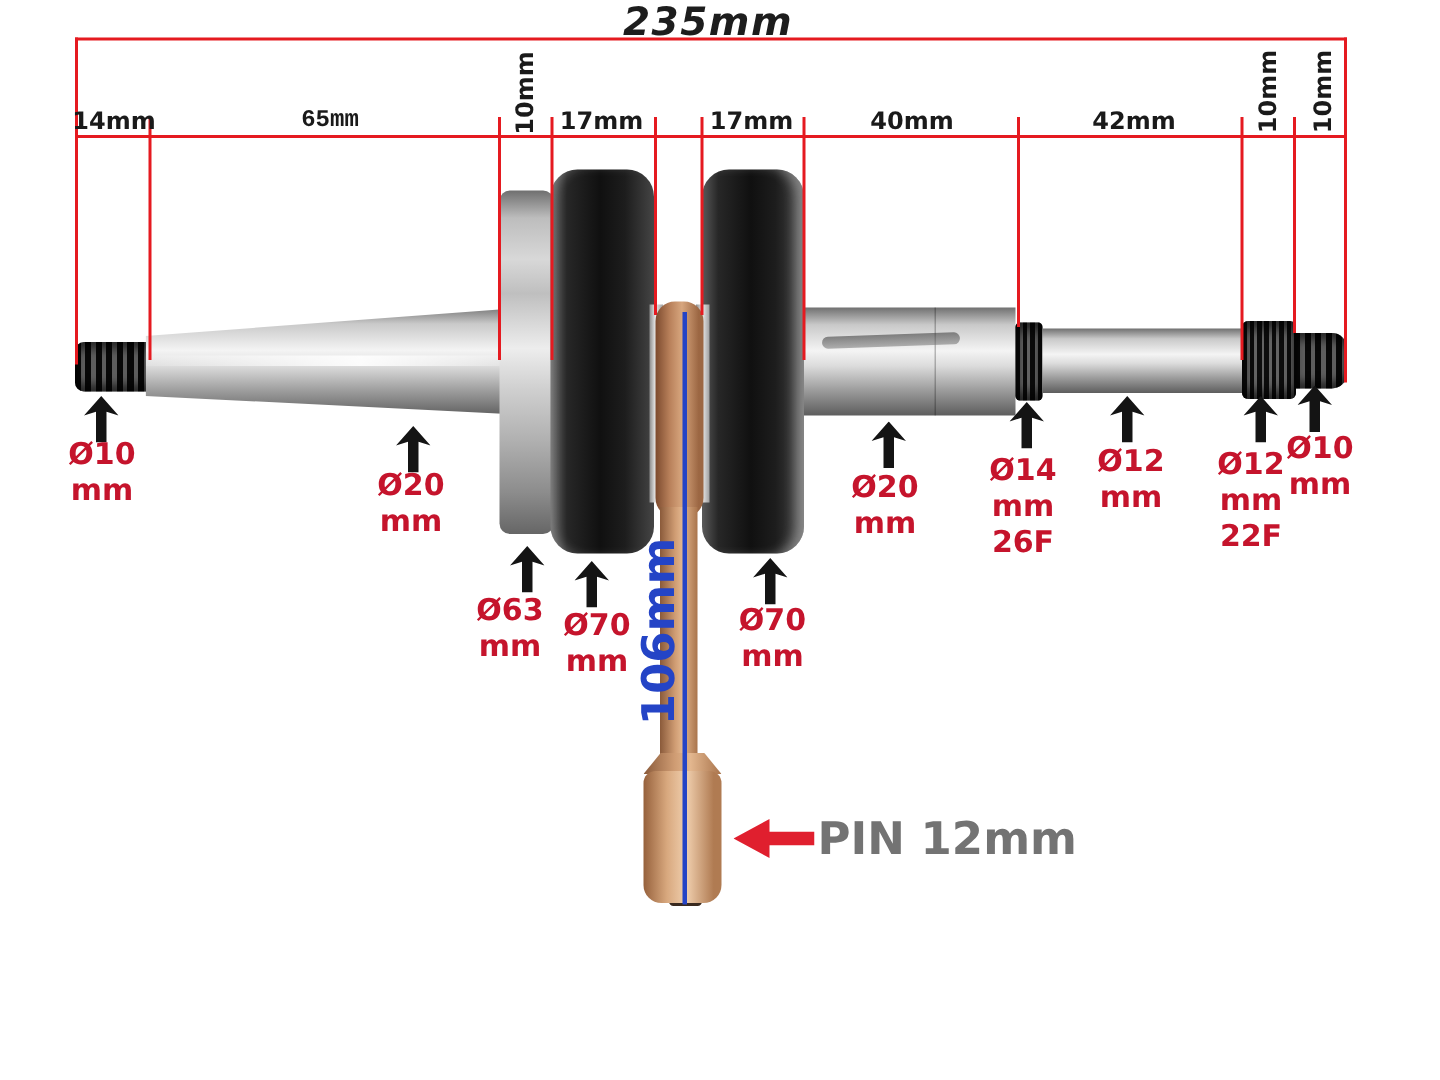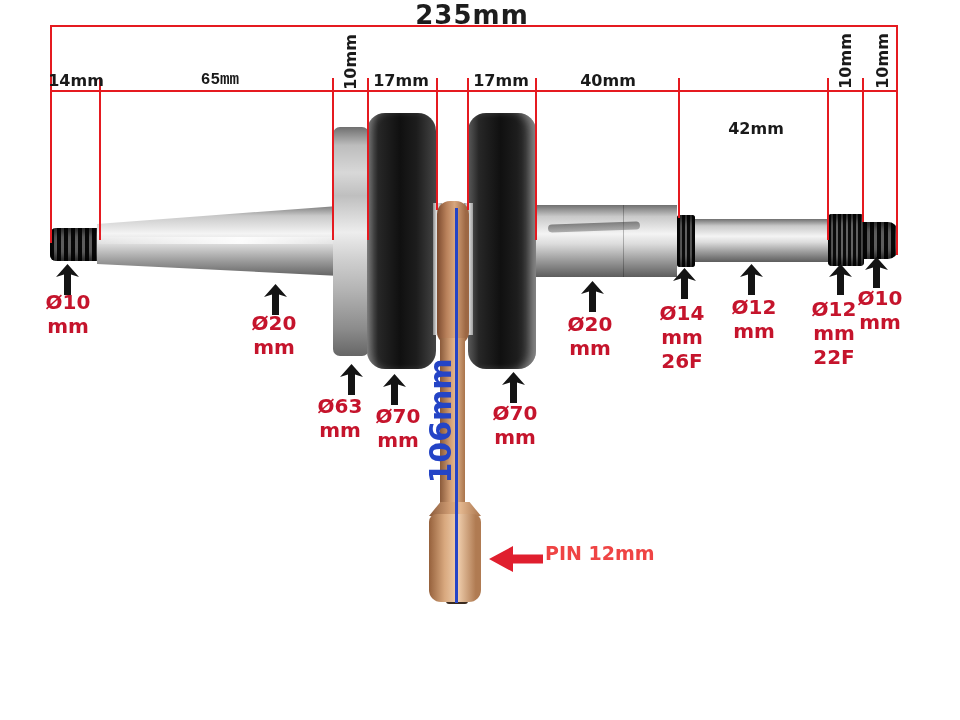--- a/index.html
+++ b/index.html
@@ -4,21 +4,21 @@
 <style>
   html,body{margin:0;padding:0;background:#fff;}
   .stage{position:relative;width:960px;height:720px;background:#ffffff;overflow:hidden;
          font-family:"DejaVu Sans","Liberation Sans",sans-serif;}
 
   
   .hline{position:absolute;height:2px;background:#e51a20;z-index:40;}
   .tick{position:absolute;width:2px;background:#e51a20;z-index:40;}
 
   .title-label{position:absolute;transform:translateX(-50%);font-size:26px;font-weight:700;
-               color:#1d1d1d;white-space:nowrap;z-index:50;letter-spacing:1px;}
+               color:#1d1d1d;white-space:nowrap;z-index:50;letter-spacing:1px;font-style:italic;}
   .seg-label{position:absolute;transform:translateX(-50%);font-size:16px;font-weight:700;
              color:#1a1a1a;white-space:nowrap;z-index:50;}
   .seg-label.rot{transform:translate(-50%,-50%) rotate(-90deg);}
 
   
   .part{position:absolute;z-index:10;}
   .metal{background:linear-gradient(180deg,#707070 0%,#c9c9c9 16%,#f4f4f4 40%,#dcdcdc 54%,#9e9e9e 76%,#5d5d5d 100%);}
   .thread{background:repeating-linear-gradient(90deg,#080808 0 4px,#5d5d5d 4px 7px);
           box-shadow:inset 0 5px 6px rgba(0,0,0,.55), inset 0 -5px 6px rgba(0,0,0,.55);}
   .teeth{background:repeating-linear-gradient(90deg,#0c0c0c 0 3px,#636363 3px 5px);
@@ -37,21 +37,21 @@
   .keyway{position:absolute;border-radius:4px;background:linear-gradient(180deg,#333,#777);
           opacity:.55;transform:rotate(-2deg);}
 
   
   .callout-arrow{position:absolute;z-index:60;}
   .dia-label{position:absolute;transform:translateX(-50%);text-align:center;font-size:20px;line-height:24px;
              font-weight:700;color:#c5142c;white-space:nowrap;z-index:60;}
   .blue-line{position:absolute;width:3px;background:#2444c6;z-index:20;}
   .blue-label{position:absolute;transform:translate(-50%,-50%) rotate(-90deg);font-size:30px;font-weight:700;
               color:#2444c6;white-space:nowrap;z-index:25;}
-  .pin-label{position:absolute;font-size:19px;font-weight:700;color:#ef4444;white-space:nowrap;z-index:60;}
+  .pin-label{position:absolute;font-size:30px;font-weight:700;color:#737373;white-space:nowrap;z-index:60;}
 </style>
 </head>
 <body>
 
 <div class="stage">
 
   <div class="title-label" style="left:472px;top:0px;">235mm</div>
   <div class="hline" style="left:50px;top:25px;width:848px;"></div>
   <div class="hline" style="left:50px;top:90px;width:848px;"></div>
 
@@ -66,21 +66,21 @@
   <div class="tick" style="left:678px;top:78px;height:140px;"></div>
   <div class="tick" style="left:827px;top:78px;height:162px;"></div>
   <div class="tick" style="left:862px;top:78px;height:144px;"></div>
 
   <div class="seg-label" style="left:76px;top:71px;">14mm</div>
   <div class="seg-label" style="left:220px;top:71px;font-family:Liberation Mono, monospace;">65mm</div>
   <div class="seg-label rot" style="left:350px;top:62px;">10mm</div>
   <div class="seg-label" style="left:401px;top:71px;">17mm</div>
   <div class="seg-label" style="left:501px;top:71px;">17mm</div>
   <div class="seg-label" style="left:608px;top:71px;">40mm</div>
-  <div class="seg-label" style="left:756px;top:71px;margin-top:48px;">42mm</div>
+  <div class="seg-label" style="left:756px;top:71px;">42mm</div>
   <div class="seg-label rot" style="left:845px;top:61px;">10mm</div>
   <div class="seg-label rot" style="left:882px;top:61px;">10mm</div>
 
   <div>
     <div class="part thread" style="left:50px;top:228px;width:49px;height:33px;border-radius:6px 0 0 6px;"></div>
 
     <div class="part metal" style="left:97px;top:204px;width:238px;height:74px;
          clip-path:polygon(0% 27%,100% 3%,100% 97%,0% 81%);">
       <div class="taper-hl"></div>
     </div>

